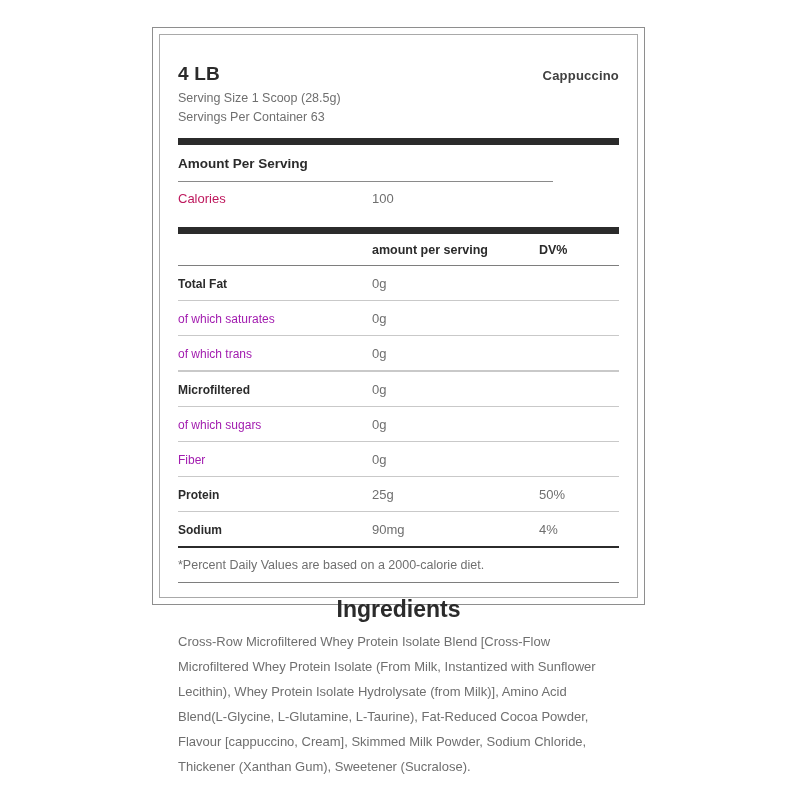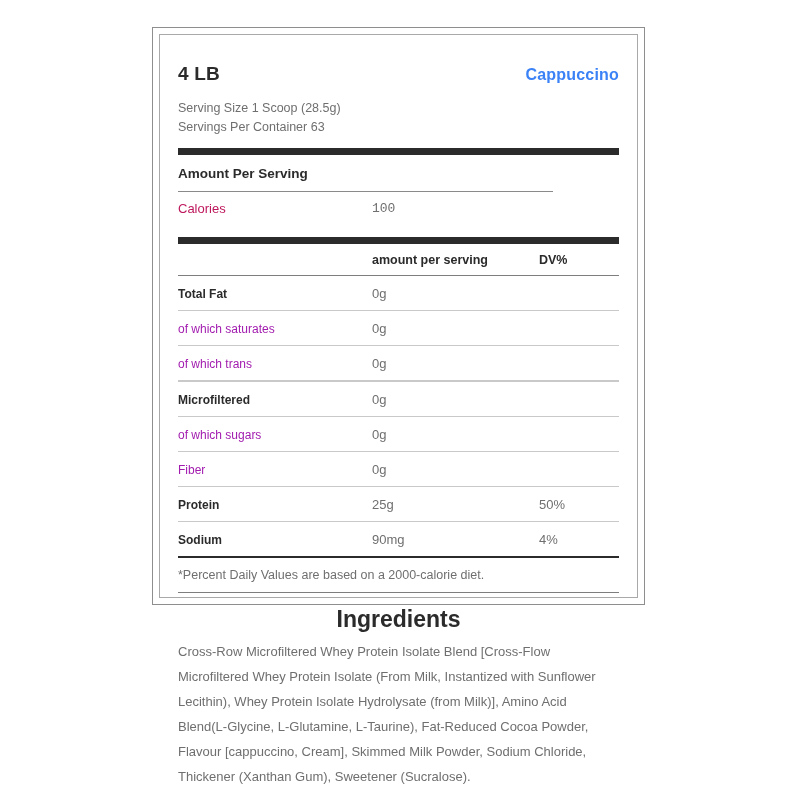--- a/index.html
+++ b/index.html
@@ -60,28 +60,28 @@
     align-items: baseline;
     padding-top: 16px;
   }
   .head-size {
     font-size: 19px;
     font-weight: bold;
     color: #2b2b2b;
     letter-spacing: 0.2px;
   }
   .head-flavour {
-    font-size: 16px;
-    font-weight: bold;
-    color: #3b82f6;
+    font-size: 13px;
+    font-weight: bold;
+    color: #404040;
     letter-spacing: 0.2px;
   }
 
   .serving-lines {
-    margin-top: 14px;
+    margin-top: 4px;
   }
   .serving-line {
     font-size: 12.5px;
     color: #6f6f6f;
     line-height: 19px;
   }
 
   
   .rule-black-thick {
     height: 7px;
@@ -121,21 +121,20 @@
     padding: 9px 0 10px 0;
   }
   .cal-label {
     width: 194px;
     font-size: 13px;
     color: #be185d;
   }
   .cal-value {
     font-size: 13px;
     color: #6f6f6f;
-    font-family: Liberation Mono, monospace;
   }
 
   
   .col-head-row {
     display: flex;
     padding: 9px 0 8px 0;
   }
   .col-spacer { width: 194px; }
   .col-amount {
     width: 167px;

